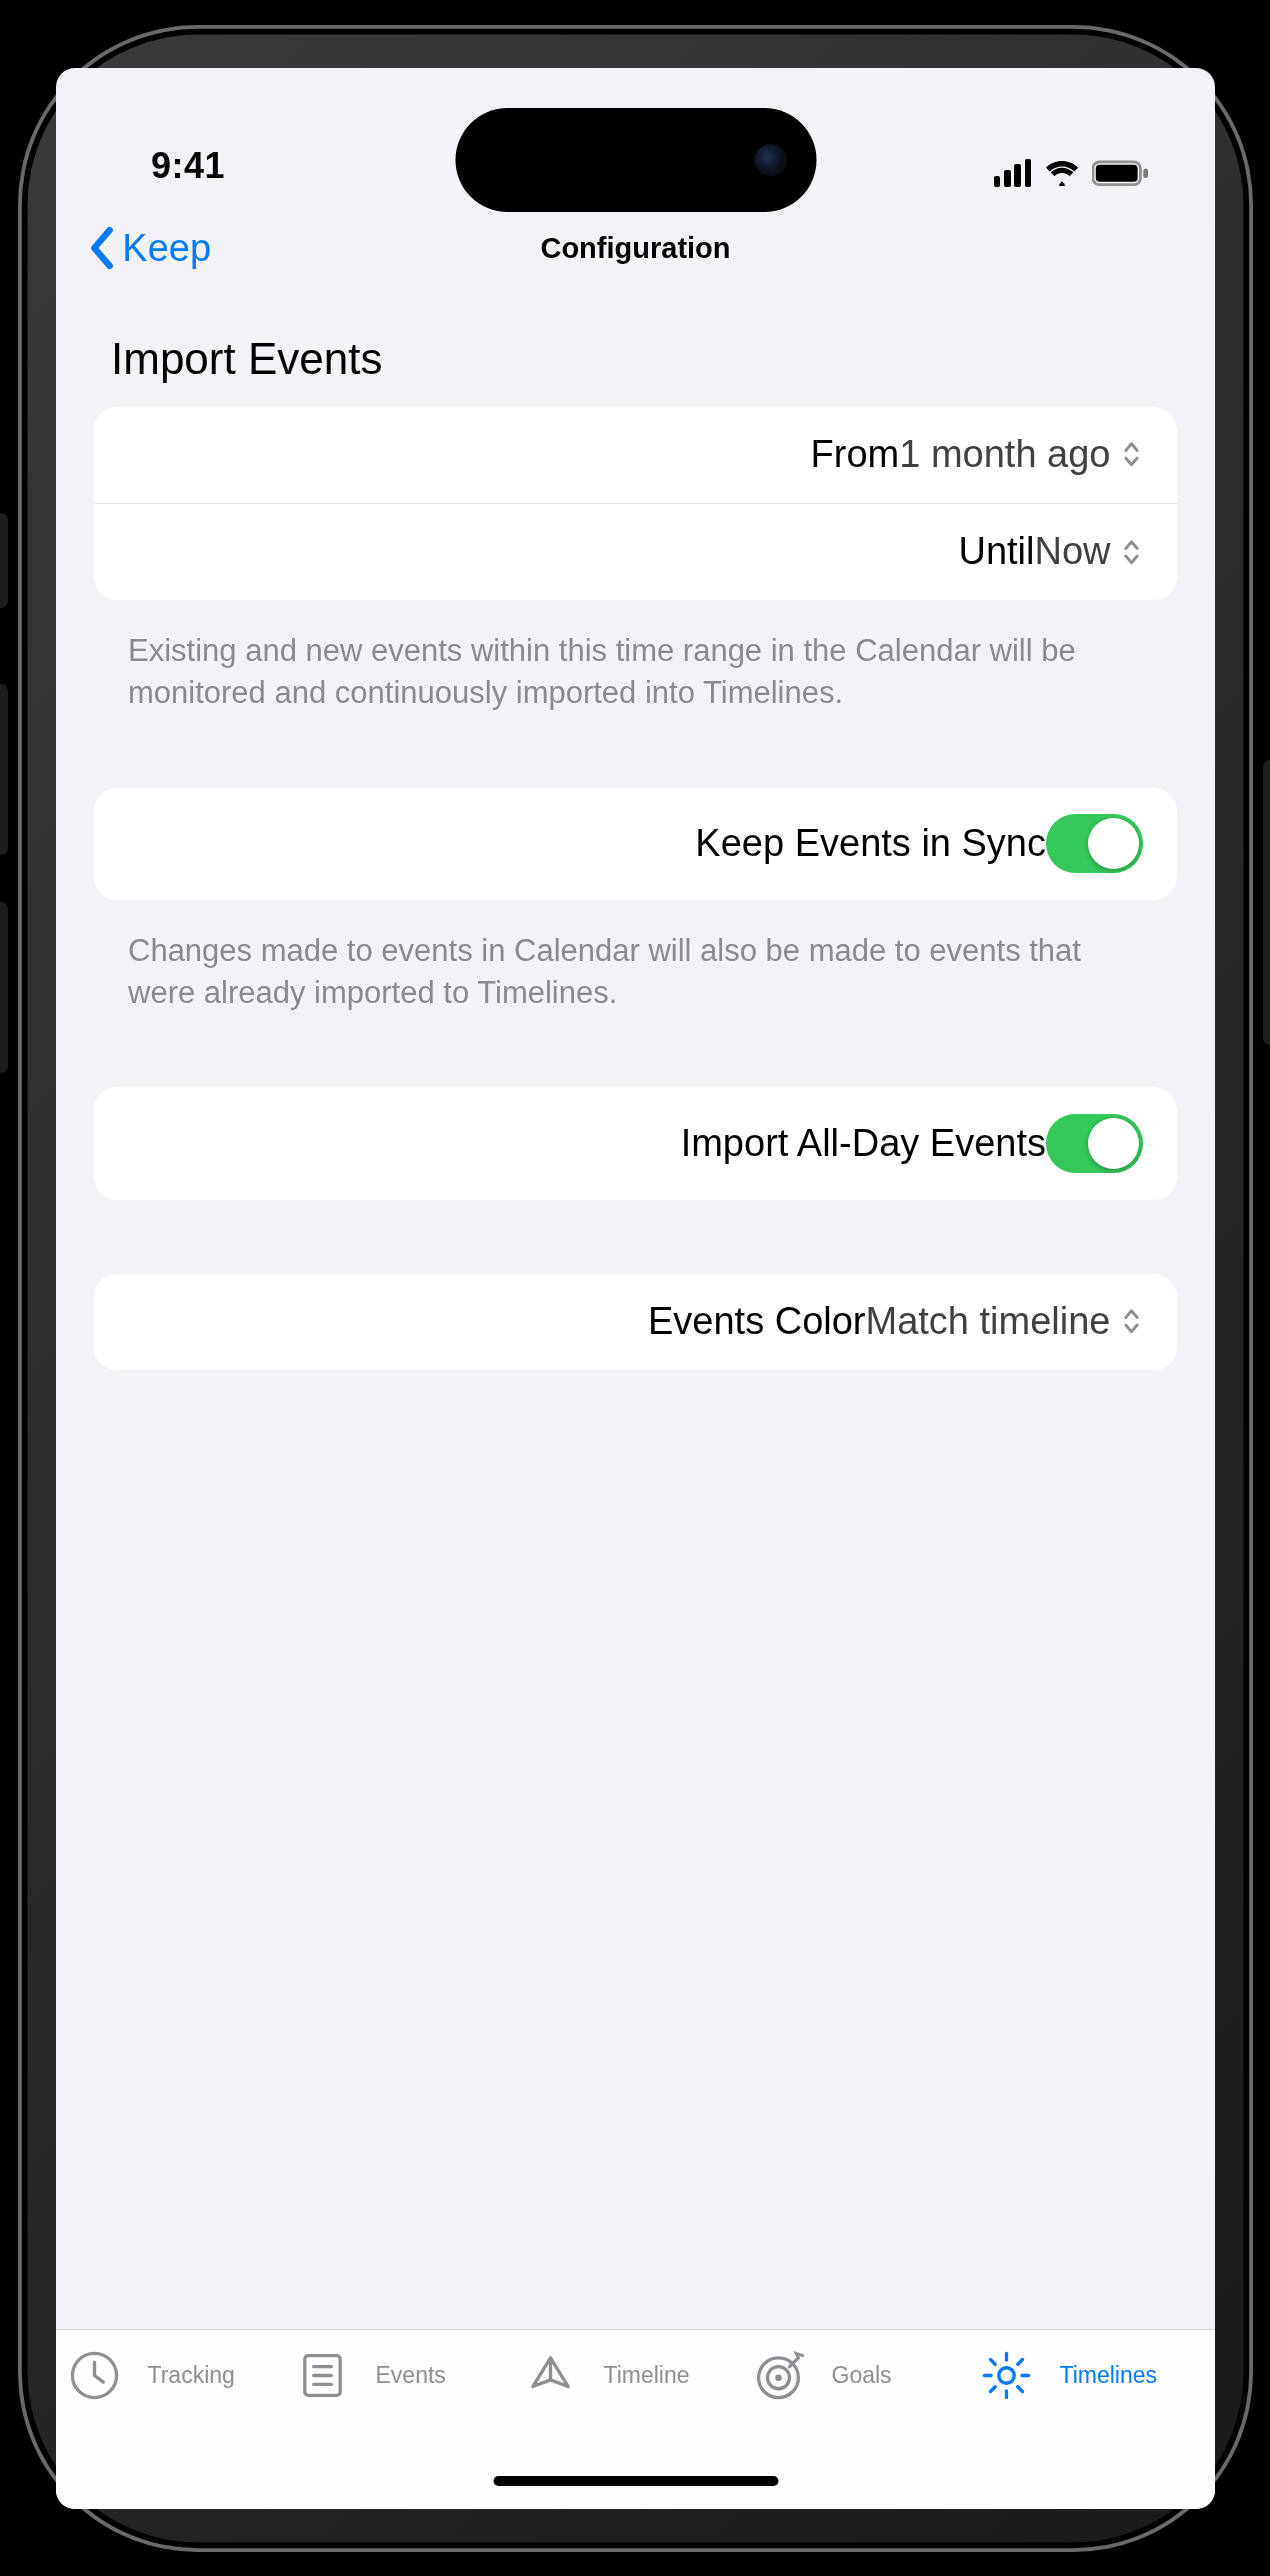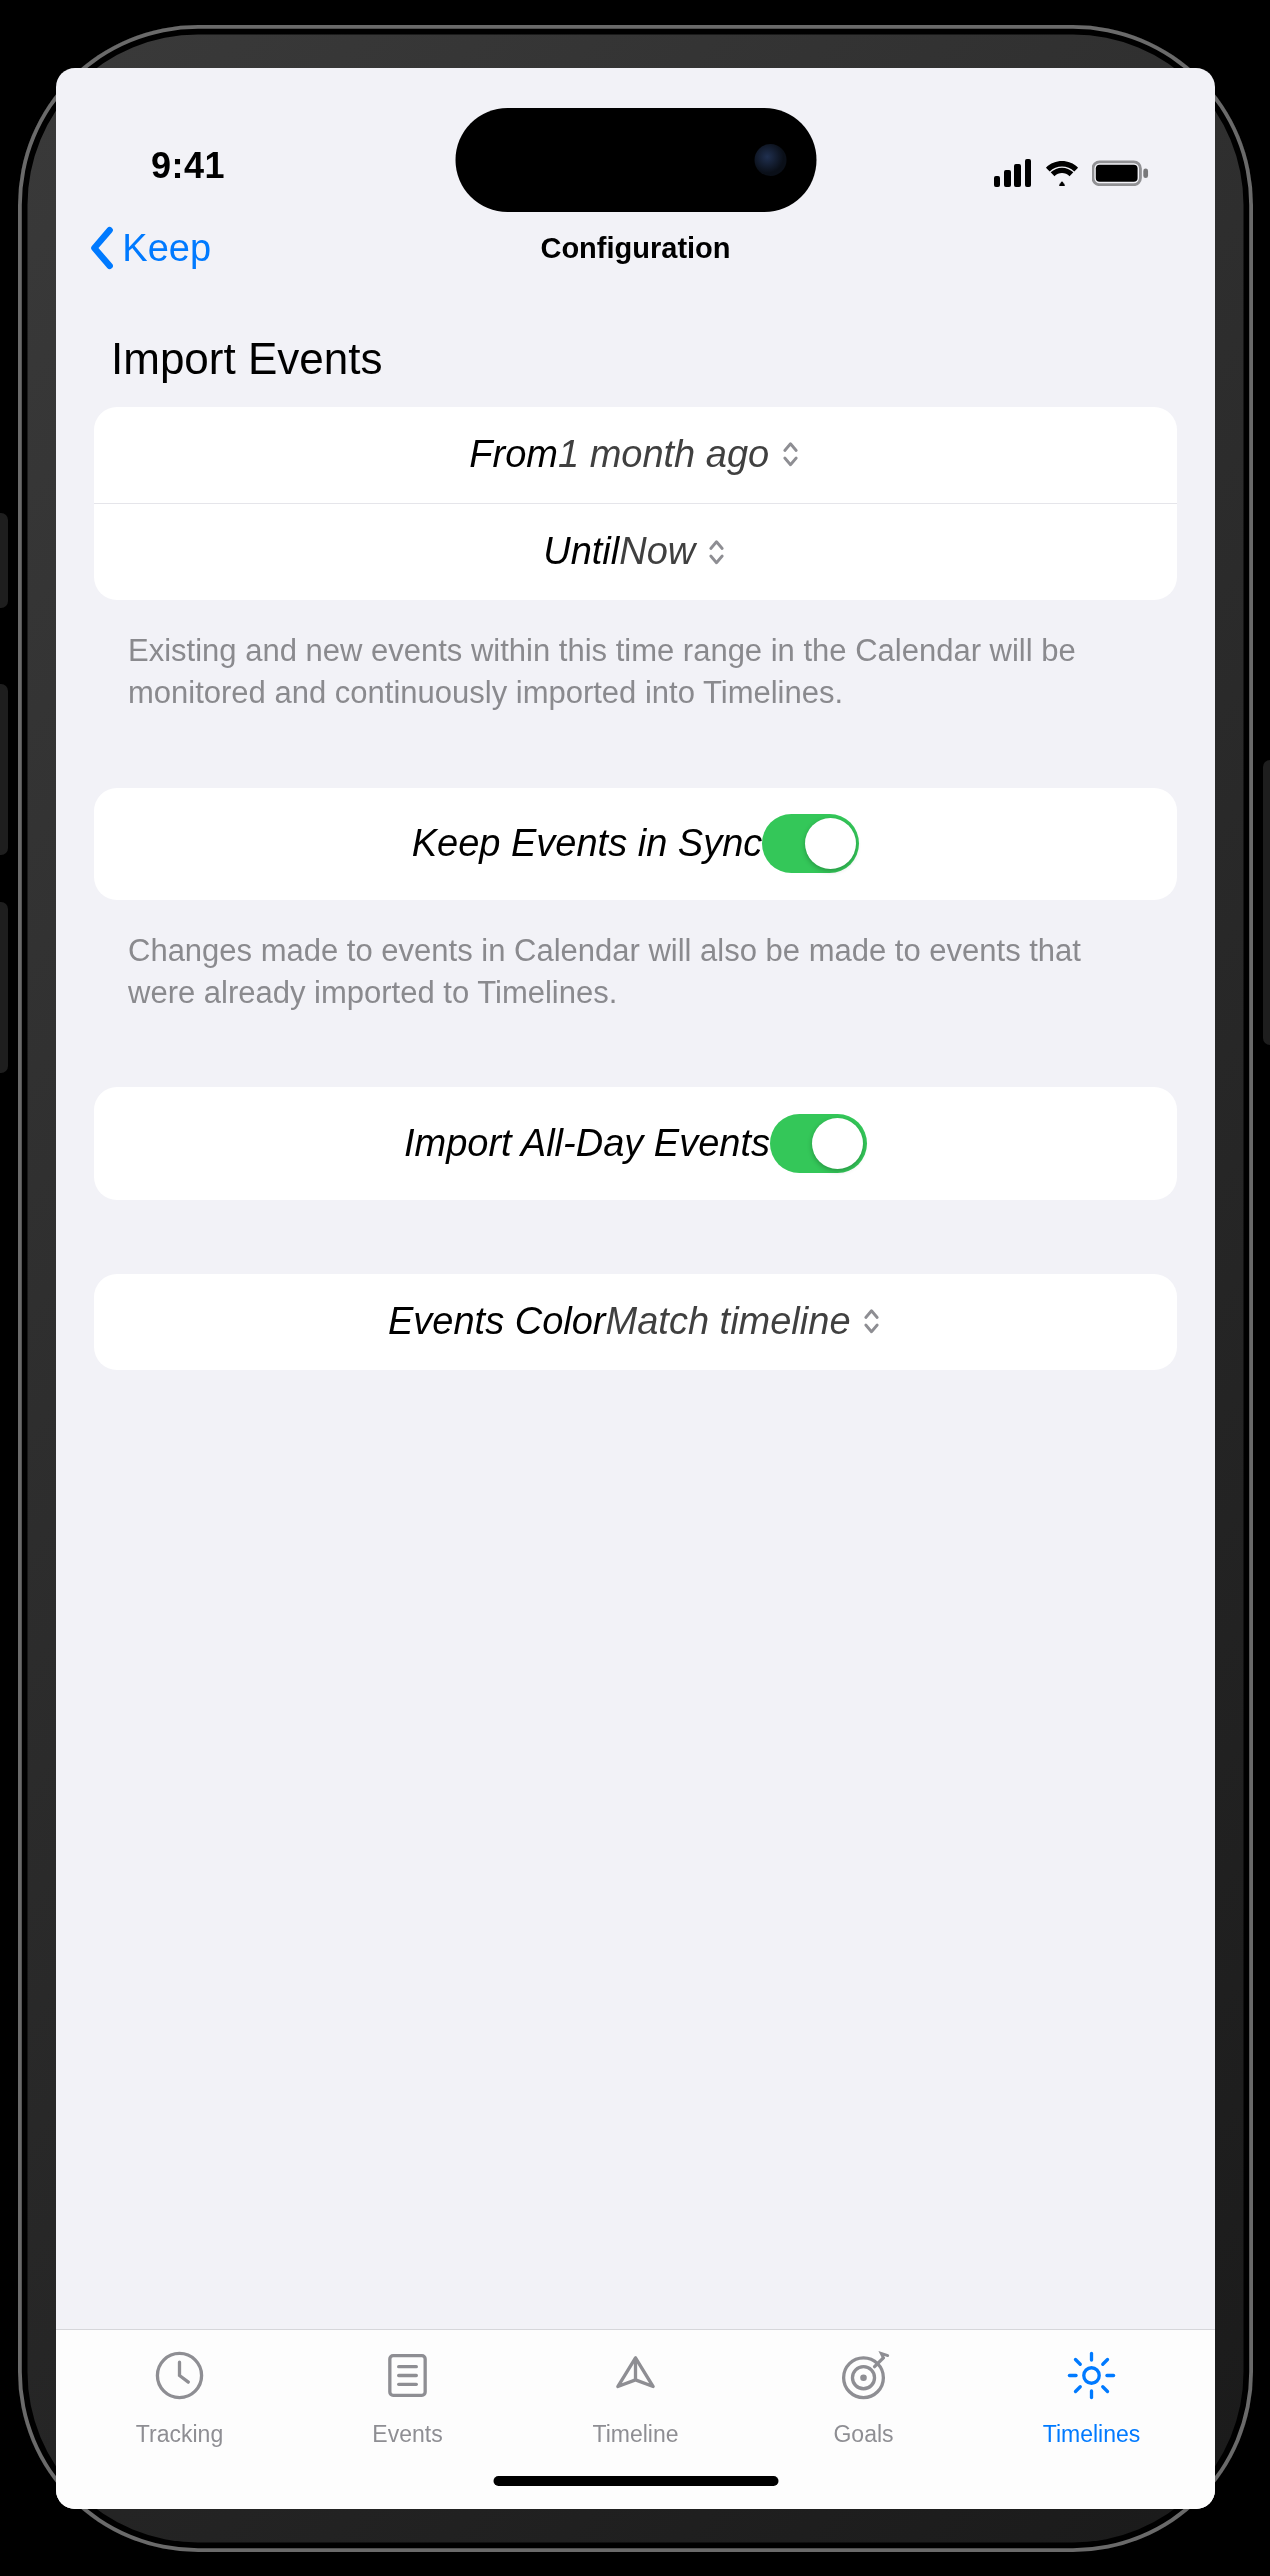--- a/index.html
+++ b/index.html
@@ -138,24 +138,23 @@
 
   .card {
     background: #fff;
     border-radius: 23px;
     overflow: hidden;
     margin-bottom: 15px;
   }
   .row {
     display: flex;
     align-items: center;
-    justify-content: center;
+    justify-content: flex-end;
     padding: 26.6px 34px;
     min-height: 91px;
-    font-style: italic;
   }
   .row + .row { border-top: 0.9px solid #e5e5ea; }
   .row-label {
     font-size: 38px;
     color: #000;
     font-weight: 400;
   }
   .row-value {
     display: flex;
     align-items: center;
@@ -197,23 +196,23 @@
     display: flex;
     justify-content: space-around;
     align-items: flex-start;
     padding-top: 19px;
     padding-left: 9.5px;
     padding-right: 9.5px;
   }
   .tab-item {
     flex:1;
     display: flex;
-    flex-direction: column;
-    align-items: center;
-    gap: 19px;
+    flex-direction: row;
+    align-items: center;
+    gap: 25px;
     color: #8e8e93;
   }
   .tab-item.active { color: #007aff; }
   .tab-item svg { width: 57px; height: 53px; }
   .tab-label { font-size: 23px; }
 
   .home-indicator {
     position: absolute;
     bottom: 23px;
     left: 50%;

